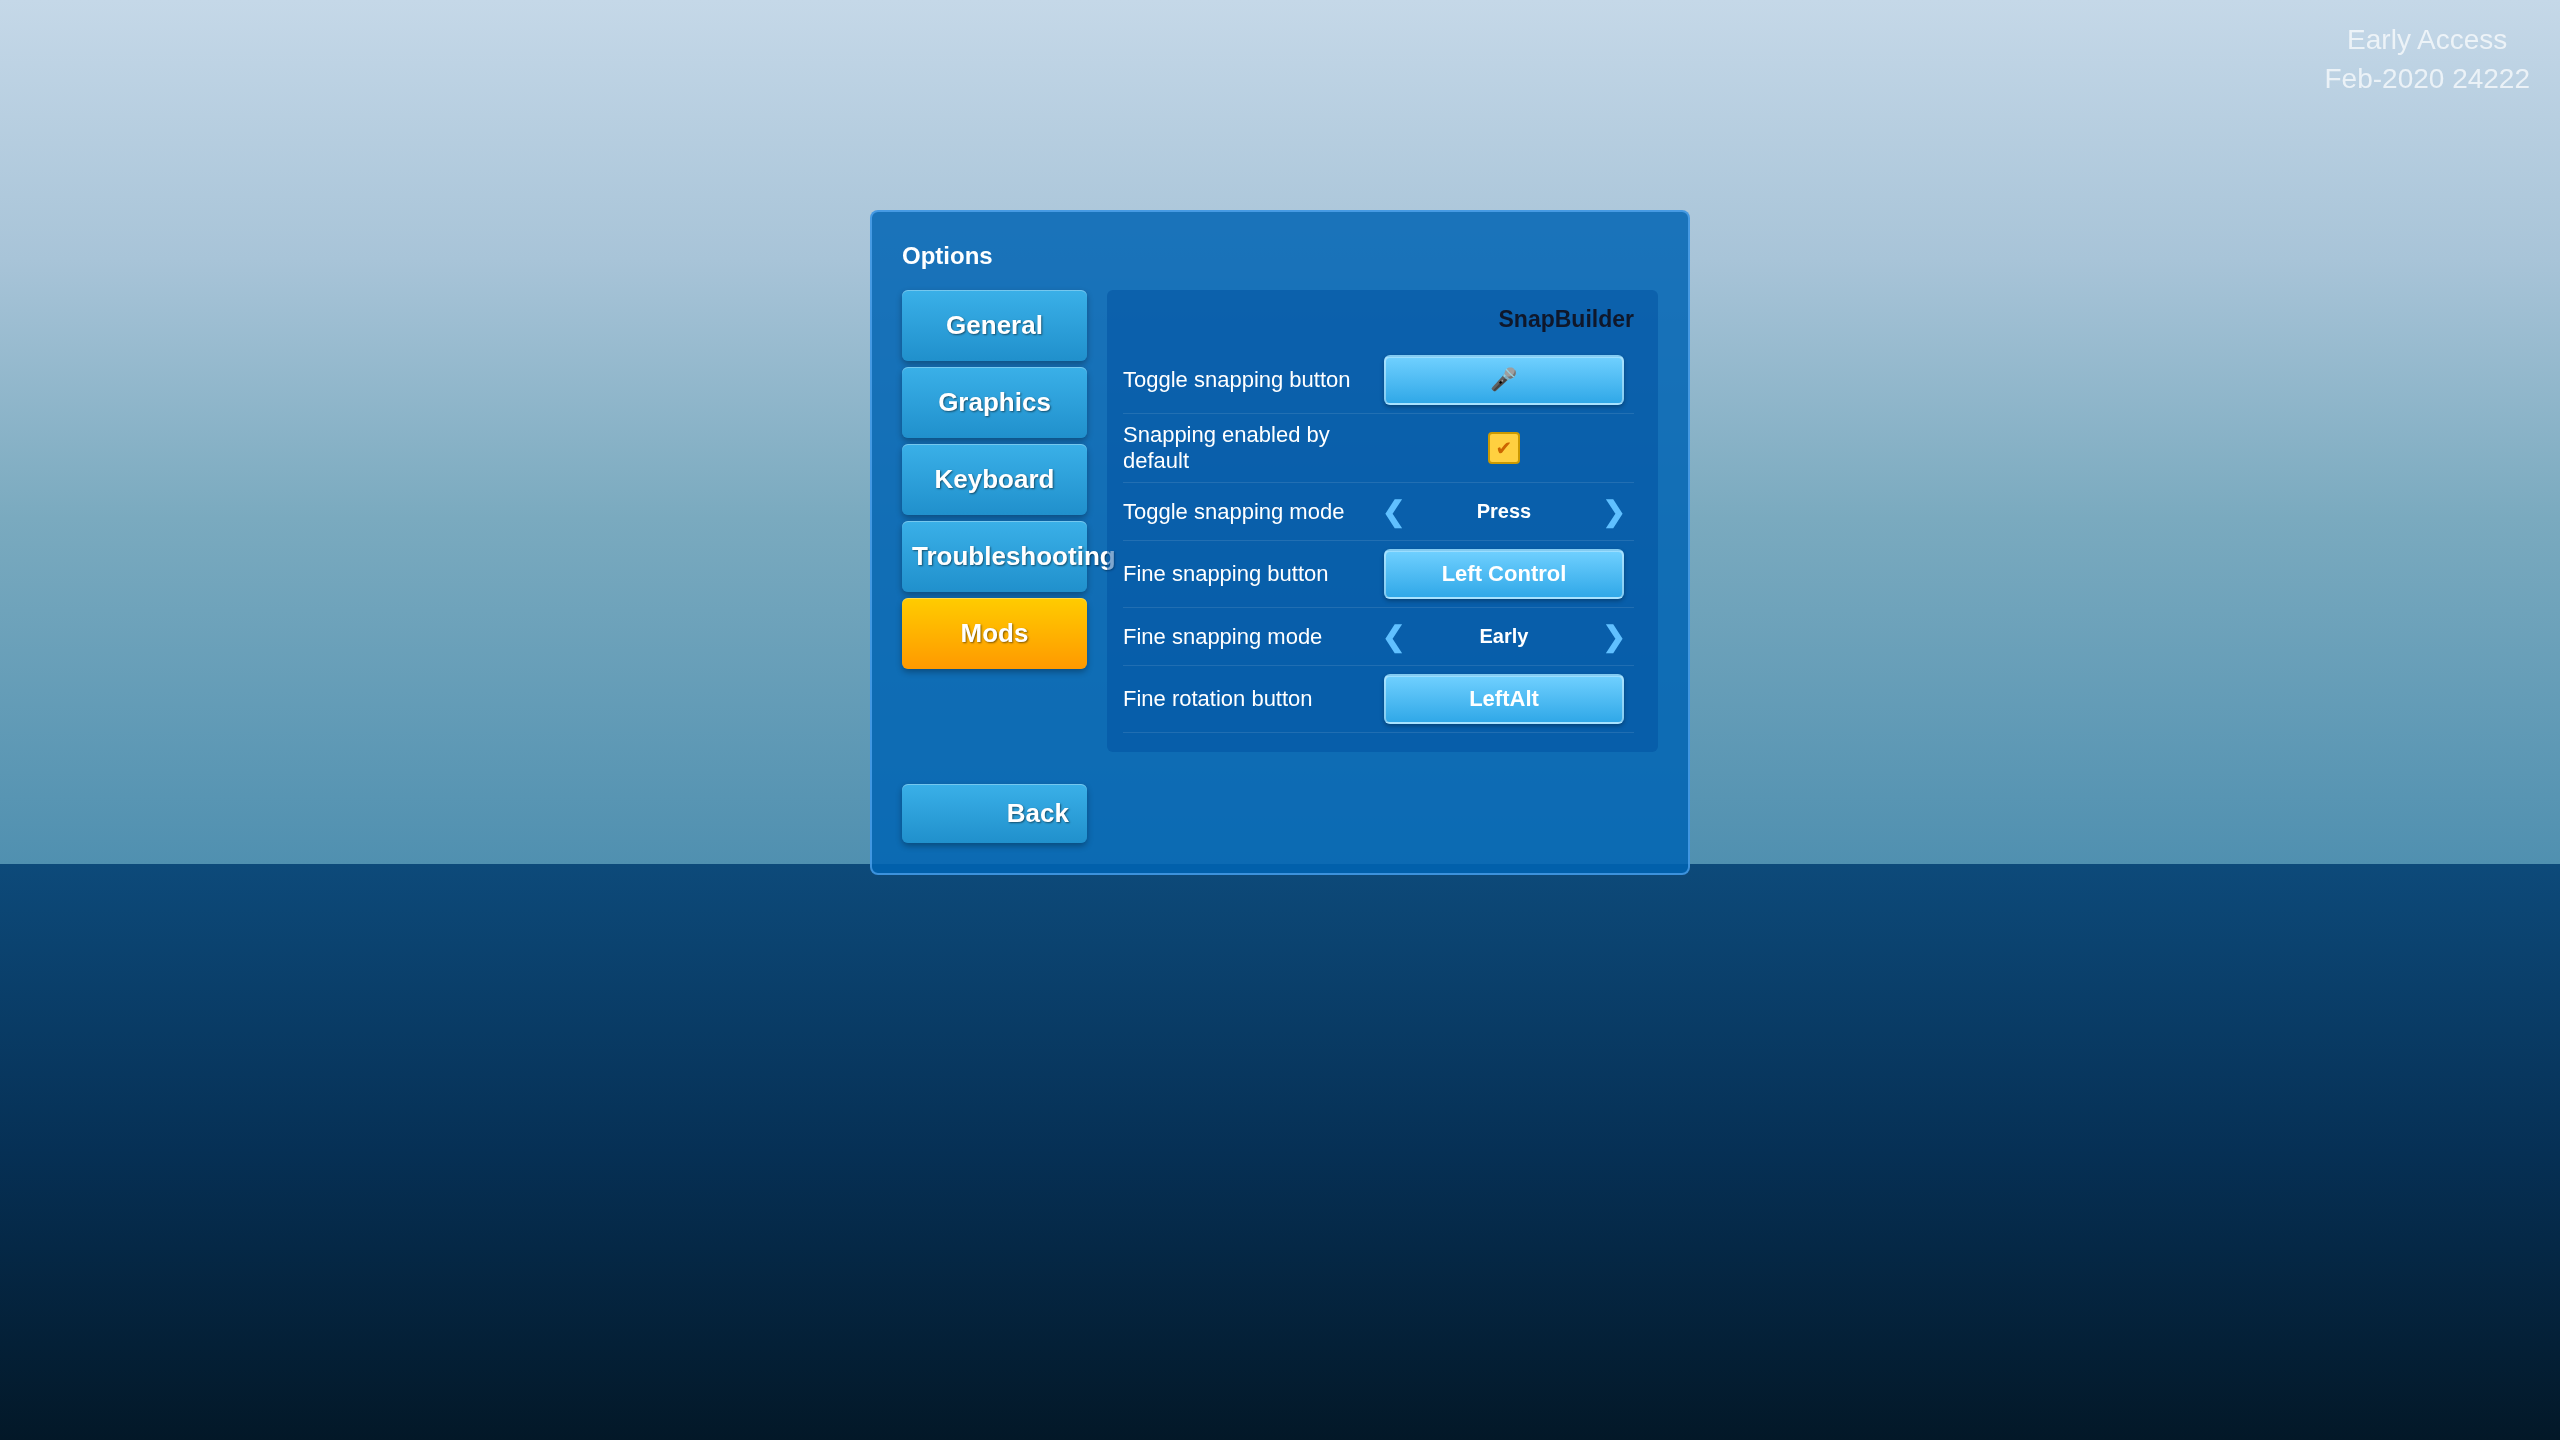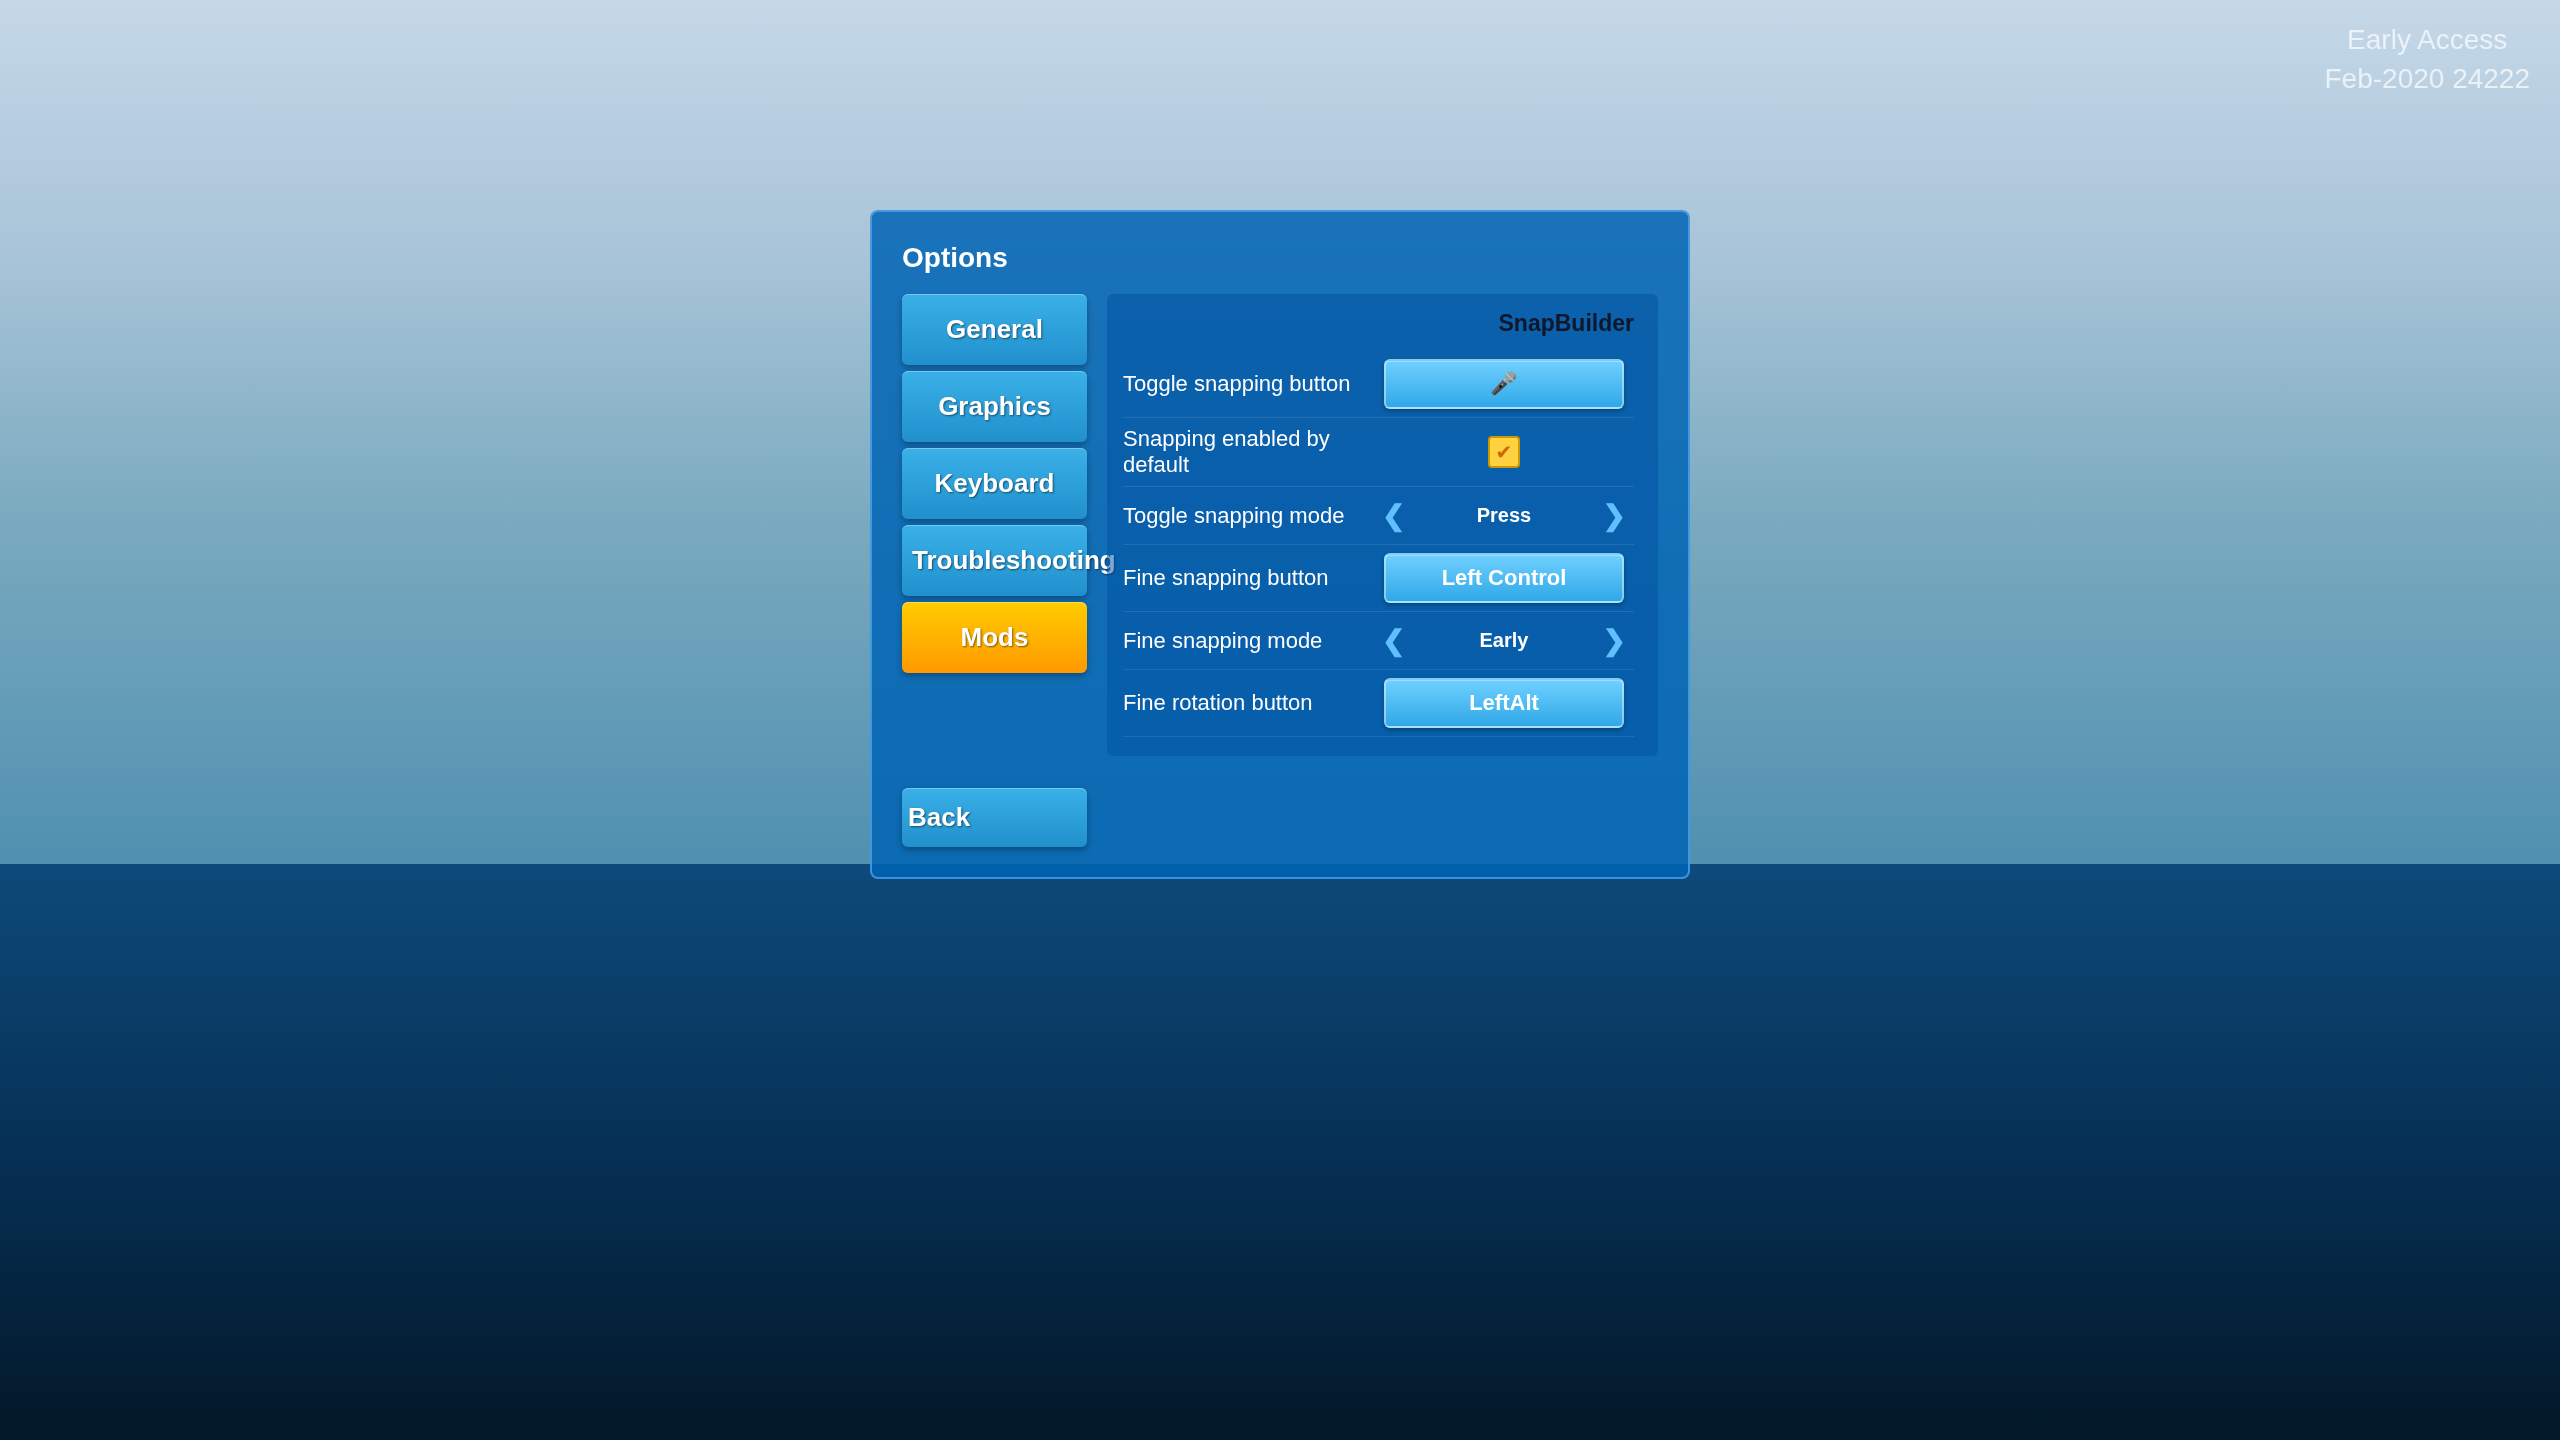--- a/index.html
+++ b/index.html
@@ -52,21 +52,21 @@
       border: 2px solid rgba(100, 180, 255, 0.6);
       border-radius: 8px;
       padding: 30px;
       display: flex;
       flex-direction: column;
       gap: 0;
     }
 
     .options-title {
       color: white;
-      font-size: 28px;
+      font-size: 24px;
       font-weight: bold;
       margin-bottom: 20px;
     }
 
     .options-body {
       display: flex;
       gap: 20px;
       flex: 1;
     }
 
@@ -99,23 +99,23 @@
     }
 
     .sidebar-back-btn {
       margin-top: auto;
       background: linear-gradient(180deg, #3ab0e8 0%, #2090cc 100%);
       border: none;
       border-radius: 6px;
       color: white;
       font-size: 26px;
       font-weight: bold;
-      padding: 14px 6px;
-      cursor: pointer;
-      text-align: left;
+      padding: 14px 18px;
+      cursor: pointer;
+      text-align: right;
       text-shadow: 1px 1px 2px rgba(0,0,0,0.5);
       box-shadow: 0 3px 6px rgba(0,0,0,0.3), inset 0 1px 0 rgba(255,255,255,0.3);
       width: 185px;
       margin-top: 20px;
     }
 
     
     .content-area {
       flex: 1;
       background: rgba(0, 80, 160, 0.5);

